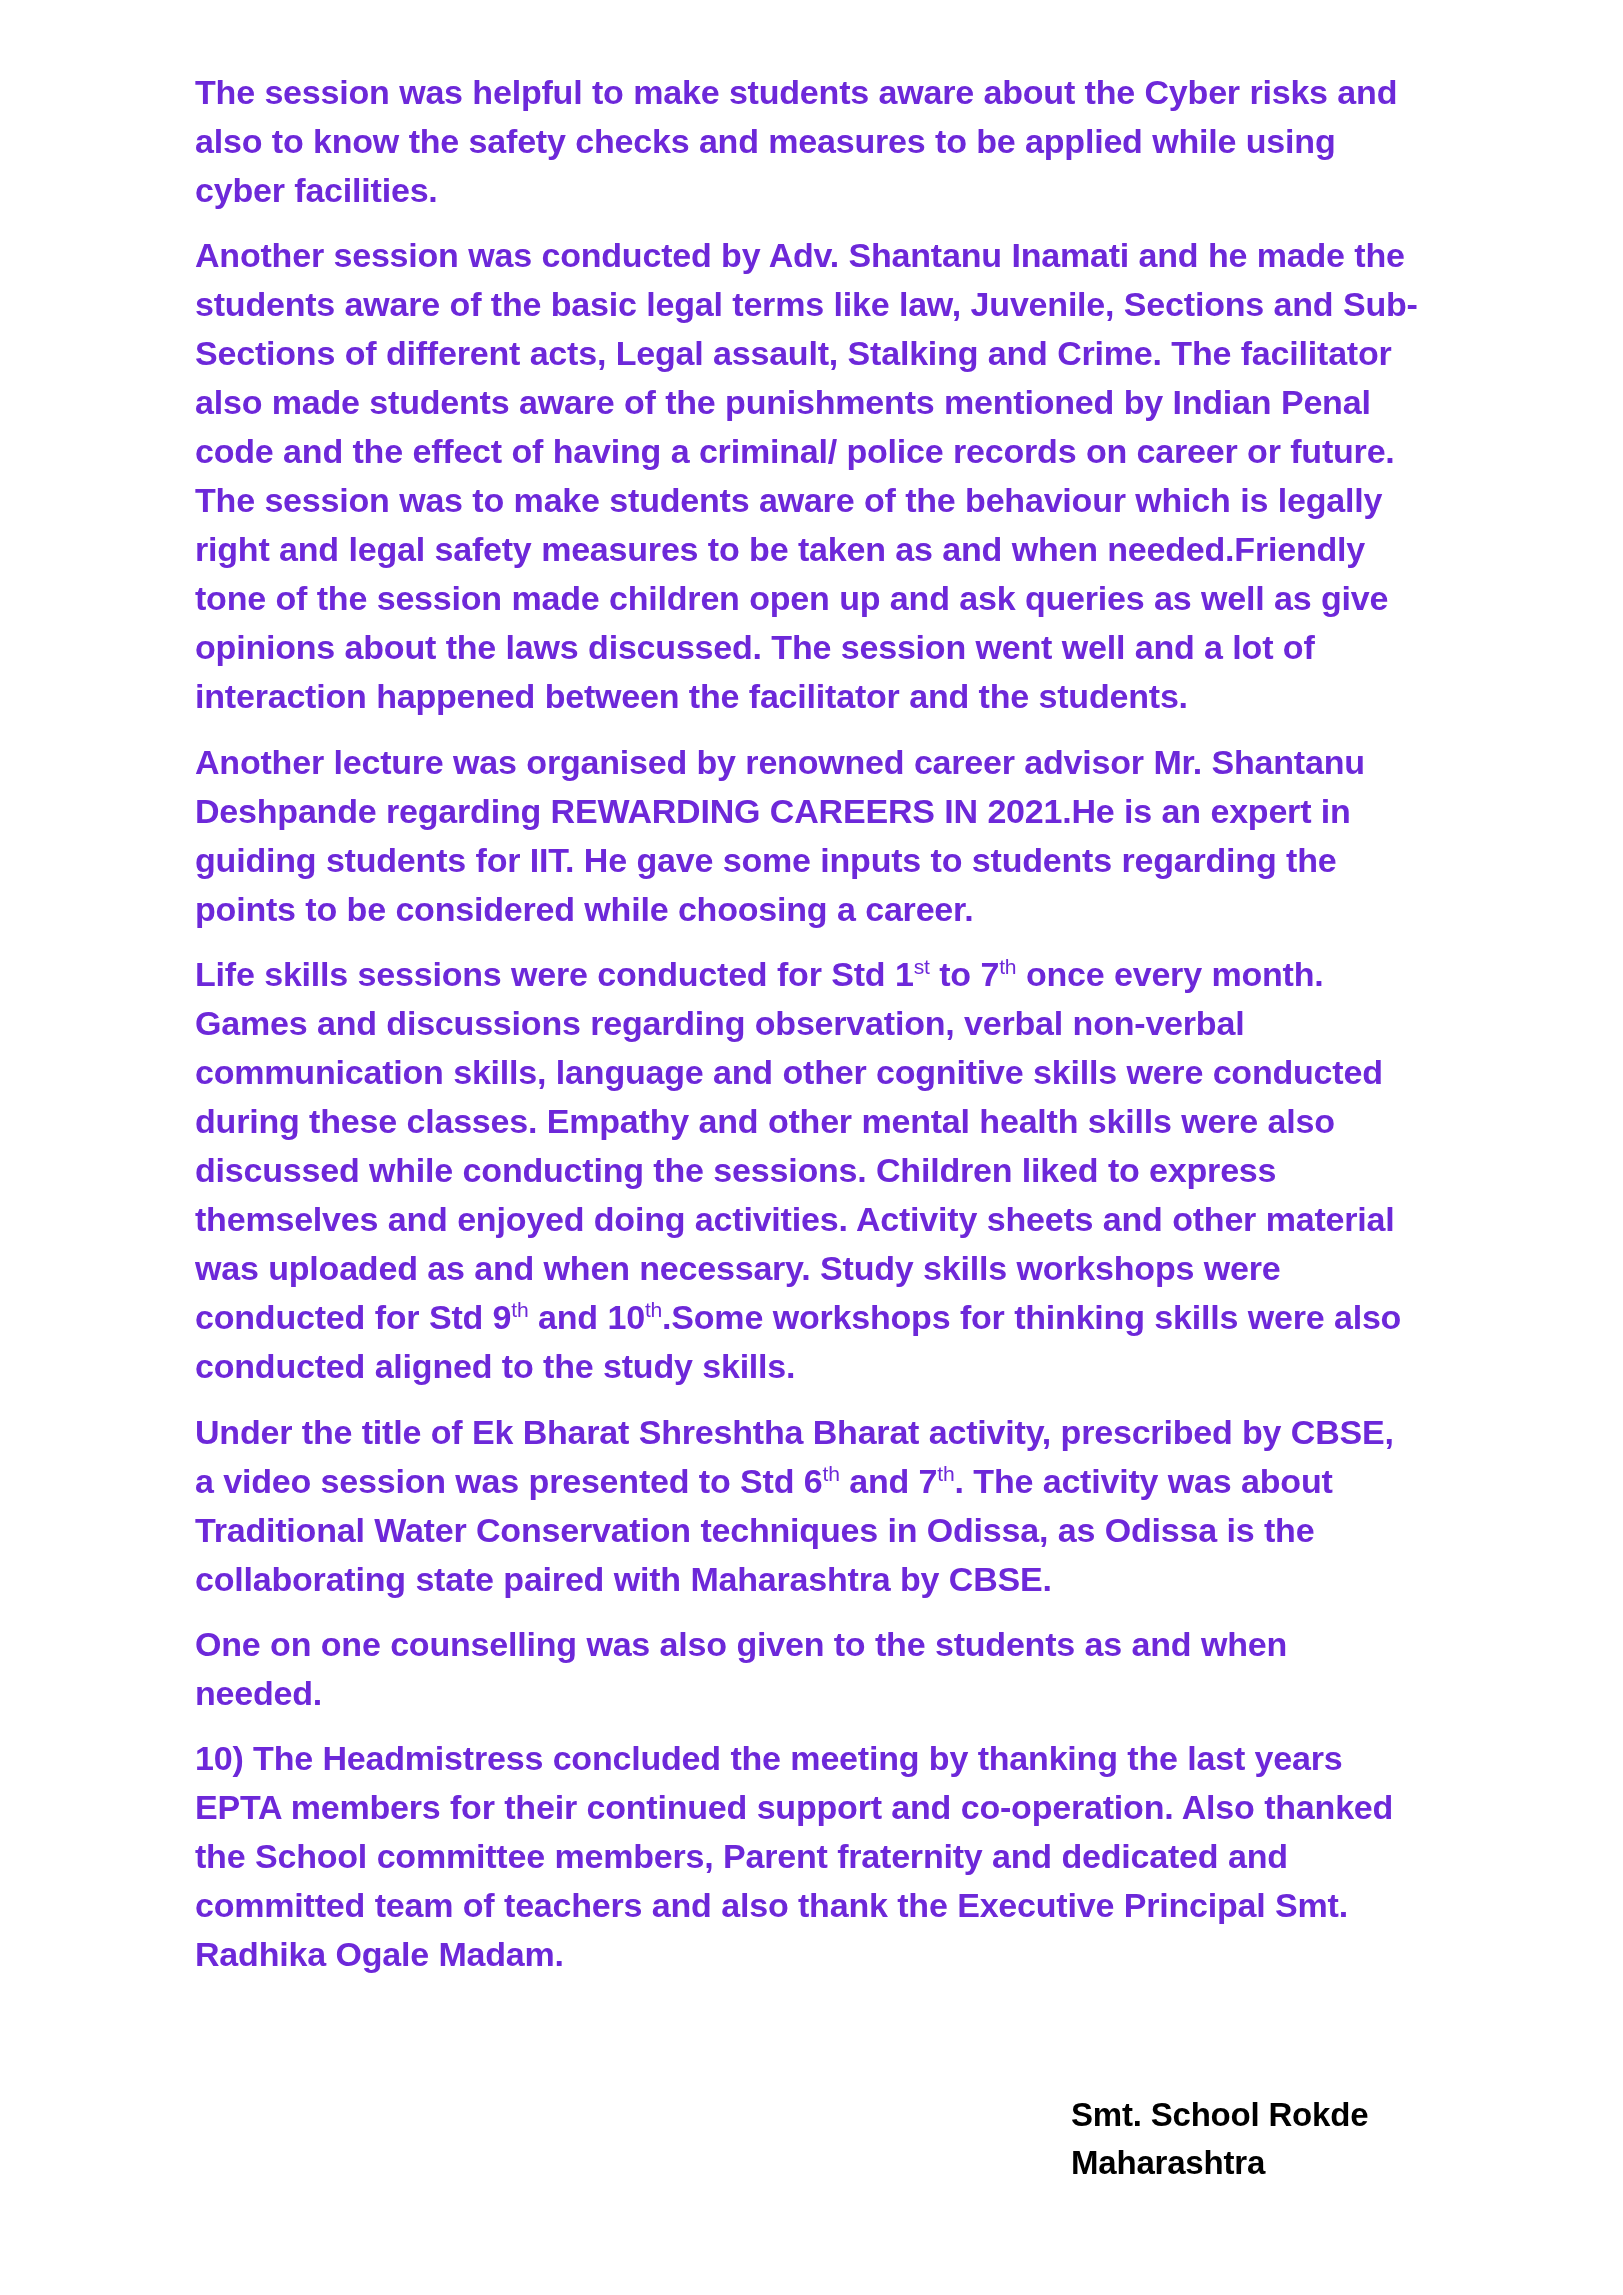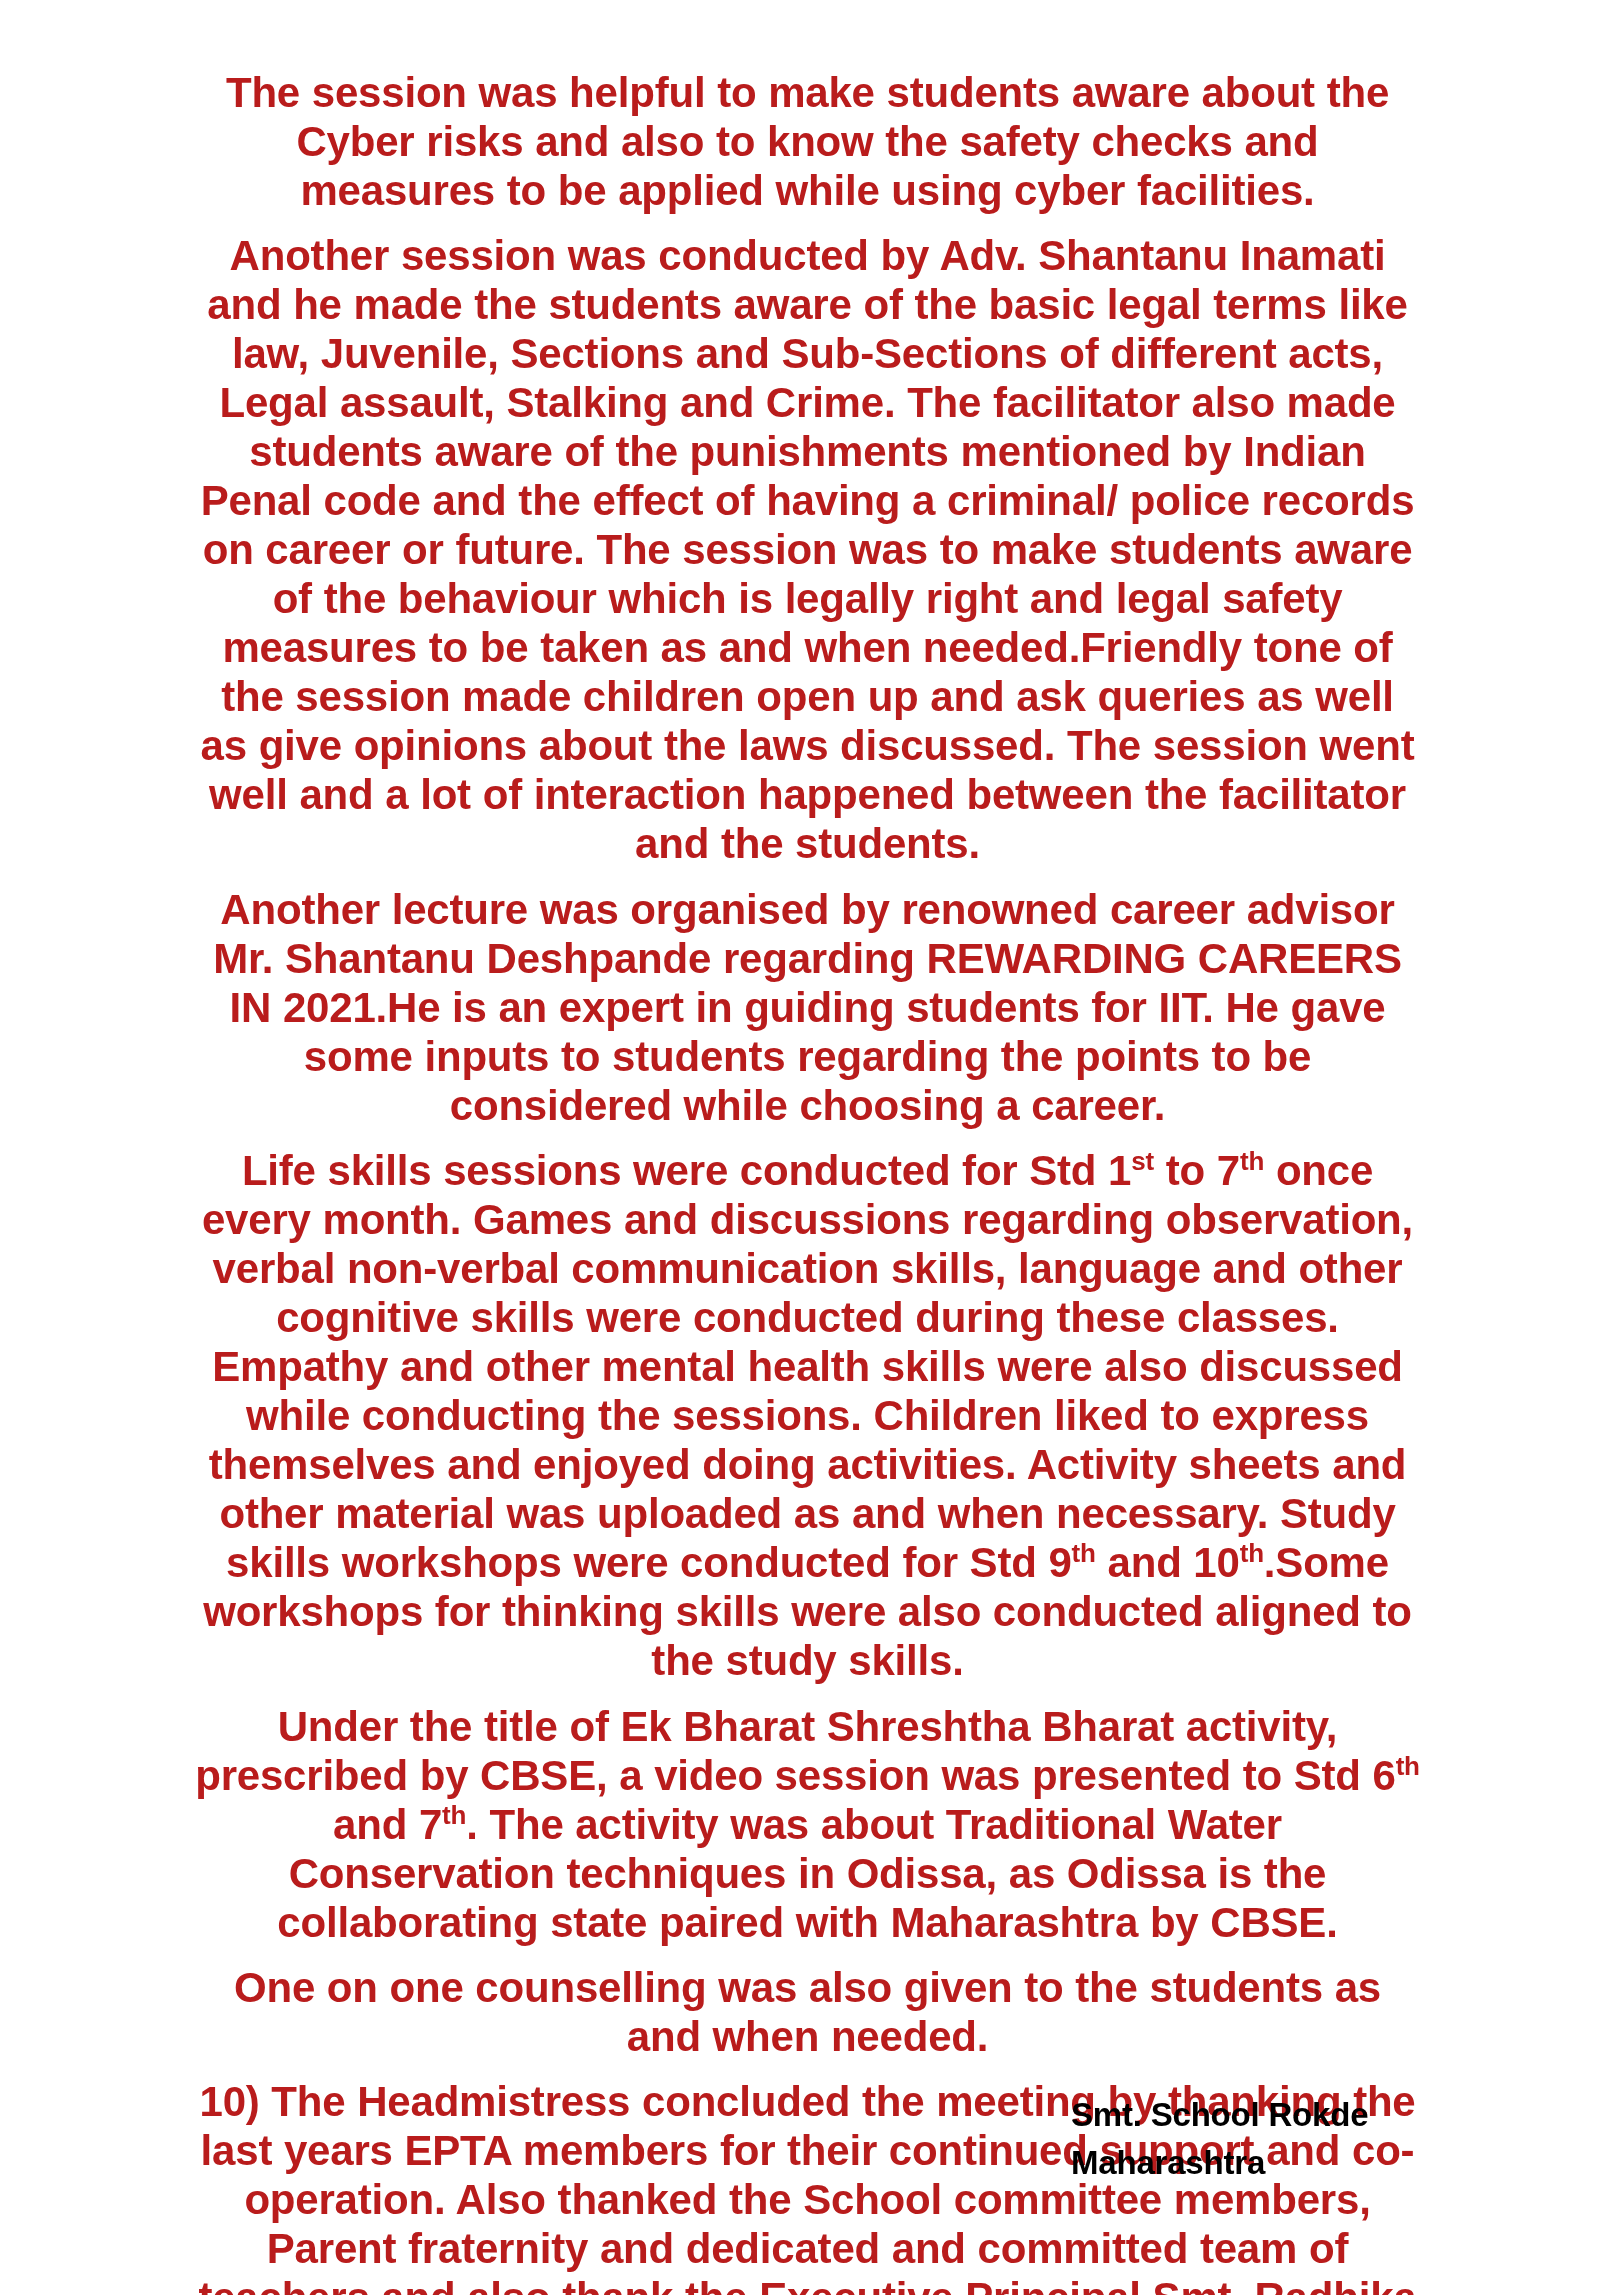--- a/index.html
+++ b/index.html
@@ -19,36 +19,36 @@
     overflow: hidden;
     box-sizing: border-box;
   }
   .content {
     position: absolute;
     left: 195px;
     top: 68px;
     width: 1225px;
   }
   .para {
-    font-size: 42px;
+    font-size: 34px;
     font-weight: bold;
     line-height: 49px;
-    color: #b91c1c;
+    color: #6d28d9;
     margin: 0 0 16.4px 0;
     letter-spacing: -0.2px;
     word-spacing: 0.3px;
-    text-align: center;
+    text-align: left;
     -webkit-font-smoothing: antialiased;
   }
   .para:last-child { margin-bottom: 7px; }
   .para sup {
     font-size: 0.62em;
     line-height: 0;
     vertical-align: super;
-    font-weight: bold;
+    font-weight: normal;
   }
   .signature {
     position: absolute;
     left: 1071px;
     top: 2091px;
     width: 523px;
   }
   .sig-line {
     font-size: 33px;
     font-weight: bold;

